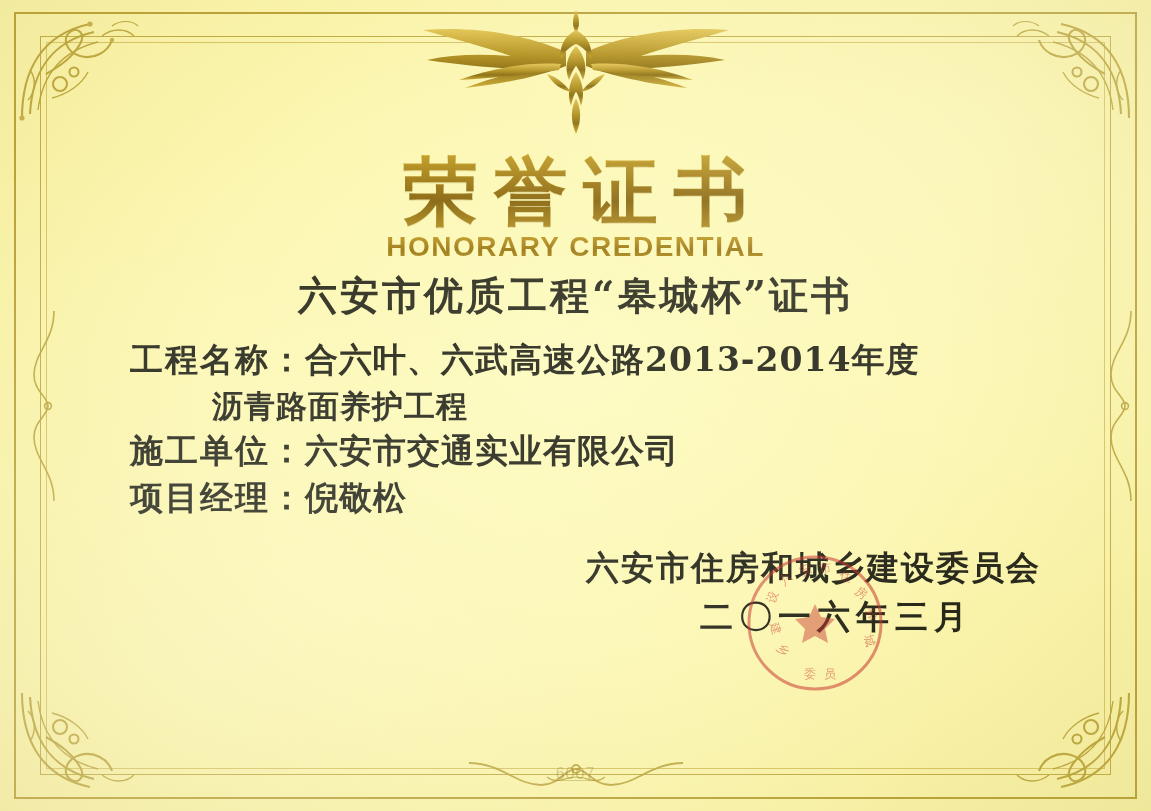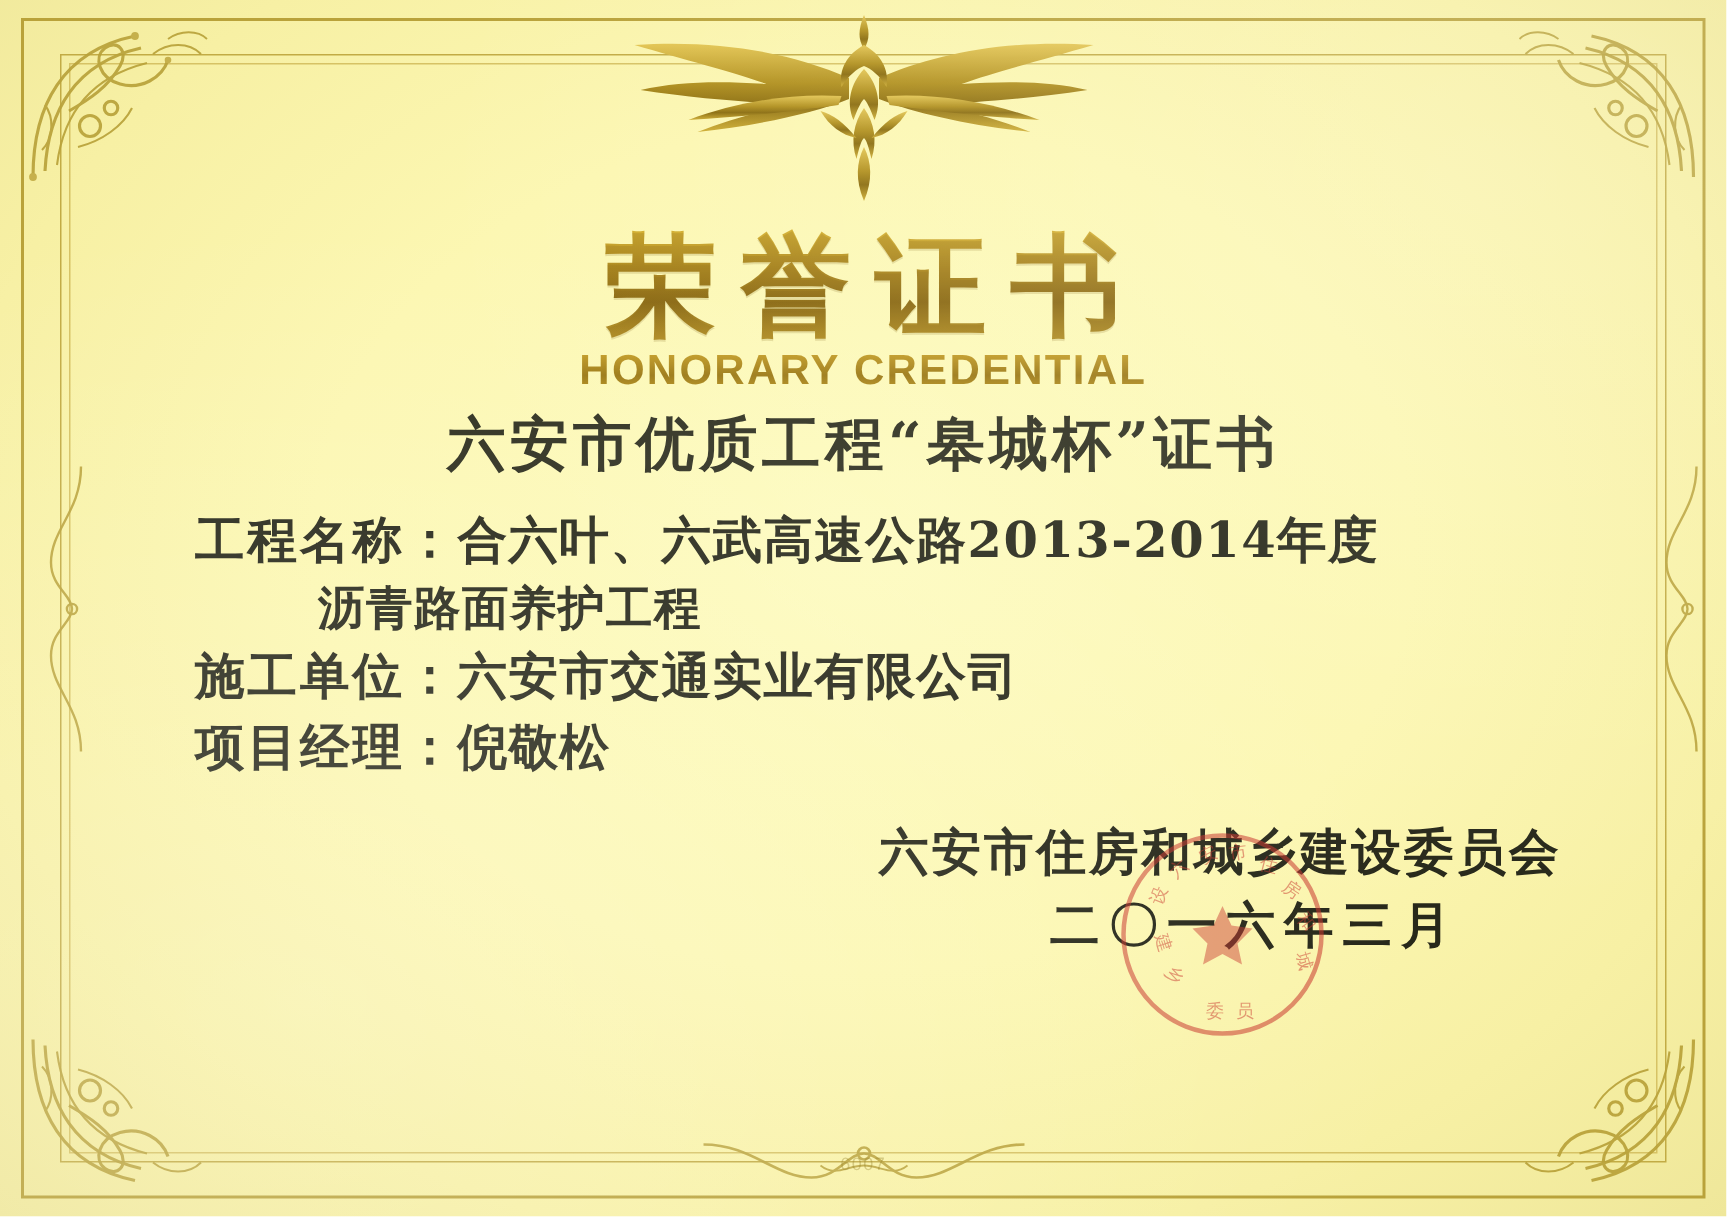--- a/index.html
+++ b/index.html
@@ -185,23 +185,24 @@
     background:
       radial-gradient(ellipse at 18% 82%, rgba(255,255,255,.22), rgba(255,255,255,0) 55%),
       radial-gradient(ellipse at 85% 15%, rgba(255,255,255,.18), rgba(255,255,255,0) 50%);
   }
   .bottom-mark {
     position: absolute;
     left: 50%;
     bottom: 28px;
     transform: translateX(-50%);
     font-family: "Liberation Sans", sans-serif;
-    font-size: 12px;
+    font-size: 16px;
     color: rgba(150,130,40,.35);
     letter-spacing: 1px;
+    text-decoration: underline;
   }
 </style>
 </head>
 <body>
 
 <div id="certificate">
 
   <div class="frame-outer"></div>
   <div class="frame-inner"></div>
   <div class="frame-inner2"></div>

